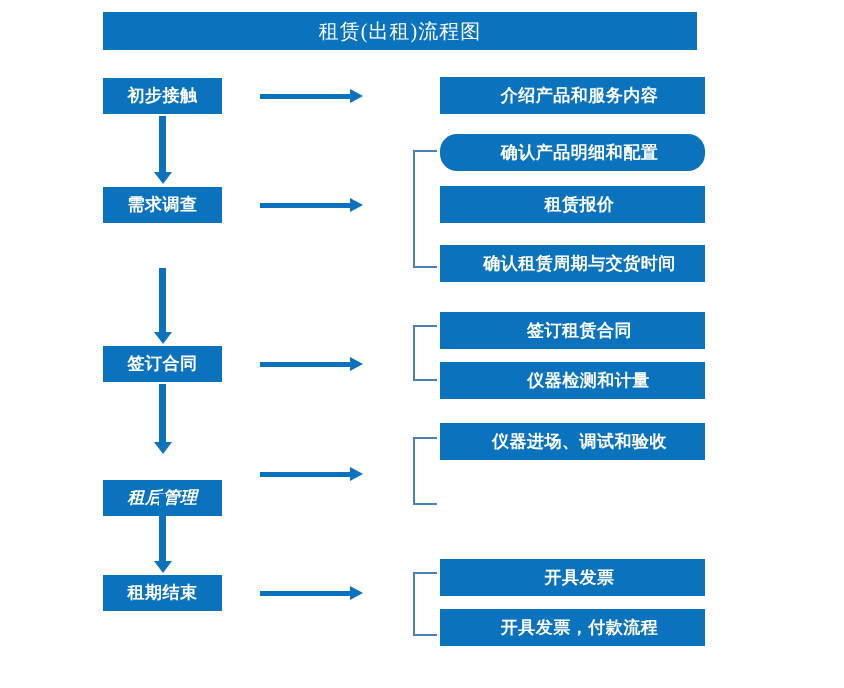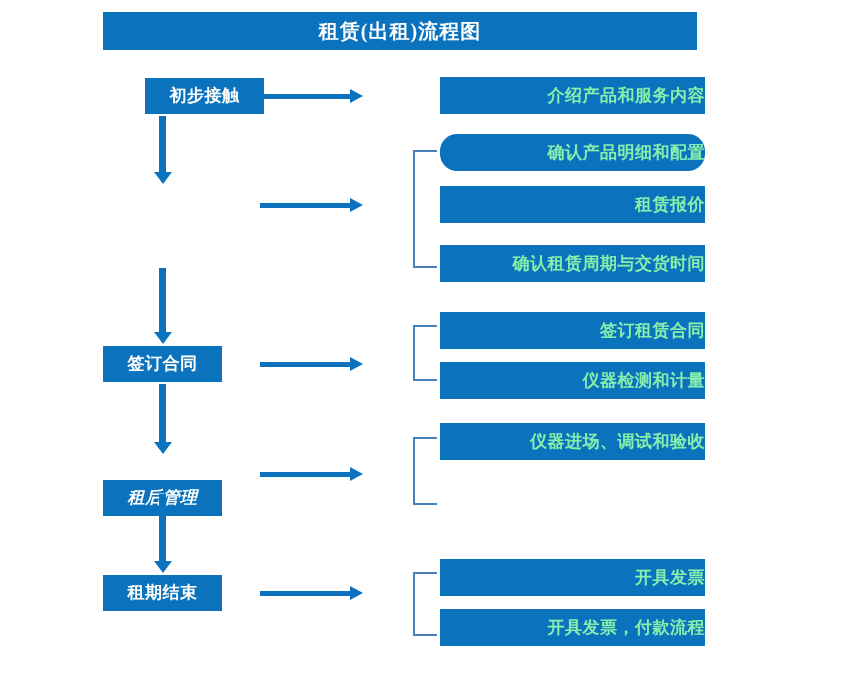--- a/index.html
+++ b/index.html
@@ -24,21 +24,21 @@
   
   .title-bar {
     position: absolute;
     left: 103px;
     top: 12px;
     width: 594px;
     height: 38px;
     background: #0b72bd;
     color: #ffffff;
     font-size: 20px;
-    font-weight: bold;
+    font-weight: normal;
     line-height: 38px;
     text-align: center;
     letter-spacing: 1px;
     white-space: nowrap;
   }
 
   
   .stage-box {
     position: absolute;
     left: 103px;
@@ -54,25 +54,25 @@
     letter-spacing: 0.5px;
   }
 
   
   .detail-box {
     position: absolute;
     left: 440px;
     width: 265px;
     height: 37px;
     background: #0b72bd;
-    color: #86efac;
+    color: #ffffff;
     font-size: 17px;
     font-weight: bold;
     line-height: 37px;
-    text-align: right;
+    text-align: center;
     padding-left: 14px;
     box-sizing: border-box;
     white-space: nowrap;
     letter-spacing: 0.5px;
   }
 
   
   .h-arrow {
     position: absolute;
     height: 14px;
@@ -131,21 +131,22 @@
     background: transparent;
   }
 </style>
 </head>
 <body>
 
 <div id="canvas">
 
   <div class="title-bar">租赁(出租)流程图</div>
 
-  <div class="stage-box" style="top:78px;margin-left:42px;">初步接触</div>
+  <div class="stage-box" style="top:78px;">初步接触</div>
+  <div class="stage-box" style="top:187px;">需求调查</div>
   <div class="stage-box" style="top:346px;">签订合同</div>
   <div class="stage-box" style="top:480px;font-style:italic;">租后管理</div>
   <div class="stage-box" style="top:575px;">租期结束</div>
 
   <div class="v-arrow" style="left:153px; top:116px; height:68px;">
     <div class="shaft" style="height:56px;"></div>
     <div class="head" style="top:56px;"></div>
   </div>
   <div class="v-arrow" style="left:153px; top:268px; height:76px;">
     <div class="shaft" style="height:64px;"></div>

